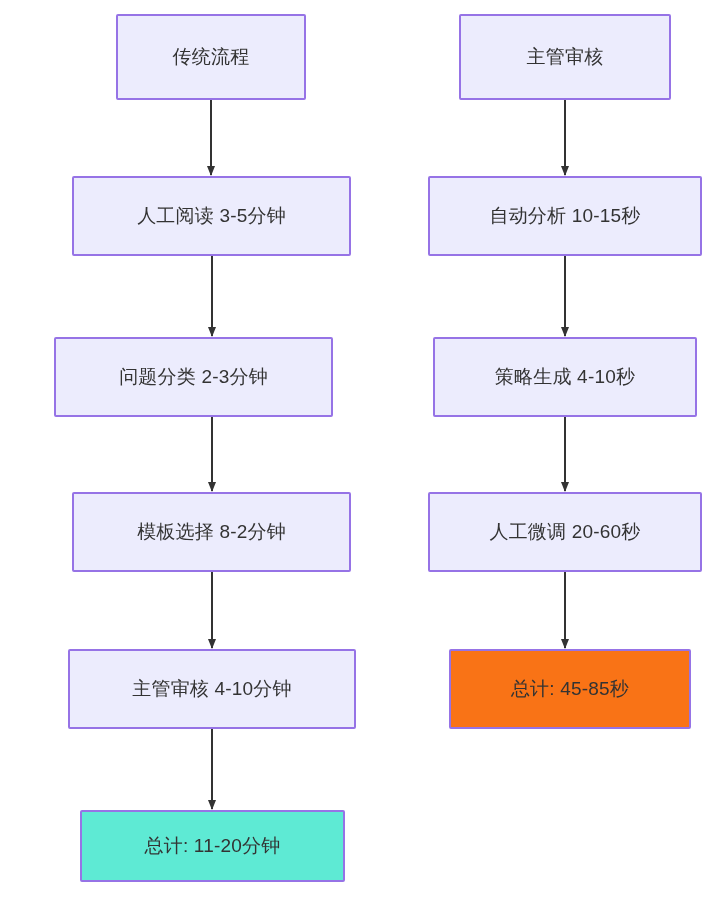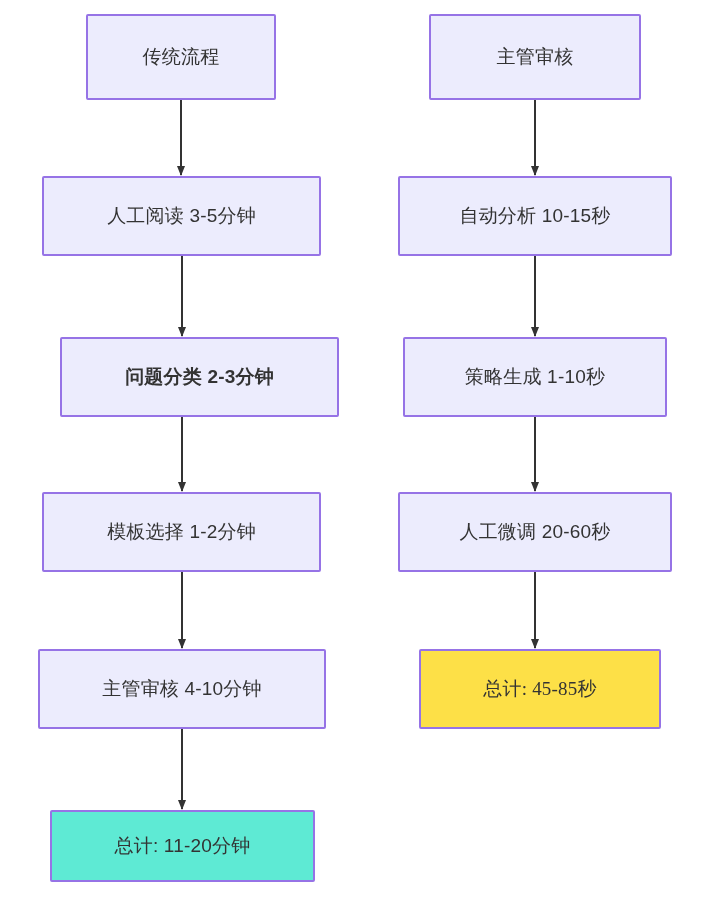--- a/index.html
+++ b/index.html
@@ -3,42 +3,42 @@
 <meta charset="utf-8">
 <title>flowchart</title>
 <style>
   html,body{margin:0;padding:0;}
   body{
     width:707px;height:899px;
     background:#ffffff;
     font-family:"Liberation Sans","DejaVu Sans",sans-serif;
     overflow:hidden;
   }
-  #diagram{position:relative;width:579px;height:899px;}
+  #diagram{position:relative;width:579px;height:899px;margin-left:30px;}
 
   .edge-layer{position:absolute;left:0;top:0;width:707px;height:899px;pointer-events:none;}
 
   .node{
     position:absolute;
     box-sizing:border-box;
     display:flex;
     align-items:center;
     justify-content:center;
     border:2px solid #9673e6;
     border-radius:2px;
     background:#ececfd;
     color:#333333;
     font-size:19px;
     line-height:1.2;
     letter-spacing:0.2px;
     white-space:nowrap;
     text-align:center;
   }
   .node.total-slow{background:#5eead4;}
-  .node.total-fast{background:#fde047;font-family:Liberation Serif, serif;}
+  .node.total-fast{background:#f97316;}
   .node-label{display:block;pointer-events:none;}
 </style>
 </head>
 <body>
 
 <div id="diagram">
 
   <svg class="edge-layer" id="edge-layer" viewBox="0 0 707 899" xmlns="http://www.w3.org/2000/svg">
     <defs>
       <marker id="arrowhead" markerWidth="10" markerHeight="8" refX="9" refY="4" orient="auto" markerUnits="userSpaceOnUse">
@@ -58,40 +58,40 @@
       </g>
   </svg>
 
   <div id="nodes-layer">
       <div class="node" style="left: 86px; top: 14px; width: 190px; height: 86px;">
         <span class="node-label">传统流程</span>
       </div>
       <div class="node" style="left: 42px; top: 176px; width: 279px; height: 80px;">
         <span class="node-label">人工阅读 3-5分钟</span>
       </div>
-      <div class="node" style="left: 60px; top: 337px; width: 279px; height: 80px; font-weight: bold;">
+      <div class="node" style="left: 24px; top: 337px; width: 279px; height: 80px;">
         <span class="node-label">问题分类 2-3分钟</span>
       </div>
       <div class="node" style="left: 42px; top: 492px; width: 279px; height: 80px;">
-        <span class="node-label">模板选择 1-2分钟</span>
+        <span class="node-label">模板选择 8-2分钟</span>
       </div>
       <div class="node" style="left: 38px; top: 649px; width: 288px; height: 80px;">
         <span class="node-label">主管审核 4-10分钟</span>
       </div>
       <div class="node total-slow" style="left: 50px; top: 810px; width: 265px; height: 72px;">
         <span class="node-label">总计: 11-20分钟</span>
       </div>
       <div class="node" style="left: 429px; top: 14px; width: 212px; height: 86px;">
         <span class="node-label">主管审核</span>
       </div>
       <div class="node" style="left: 398px; top: 176px; width: 274px; height: 80px; align-items: center;">
         <span class="node-label">自动分析 10-15秒</span>
       </div>
       <div class="node" style="left: 403px; top: 337px; width: 264px; height: 80px;">
-        <span class="node-label">策略生成 1-10秒</span>
+        <span class="node-label">策略生成 4-10秒</span>
       </div>
       <div class="node" style="left: 398px; top: 492px; width: 274px; height: 80px;">
         <span class="node-label">人工微调 20-60秒</span>
       </div>
       <div class="node total-fast" style="left: 419px; top: 649px; width: 242px; height: 80px;">
         <span class="node-label">总计: 45-85秒</span>
       </div>
     </div>
 
 </div>

